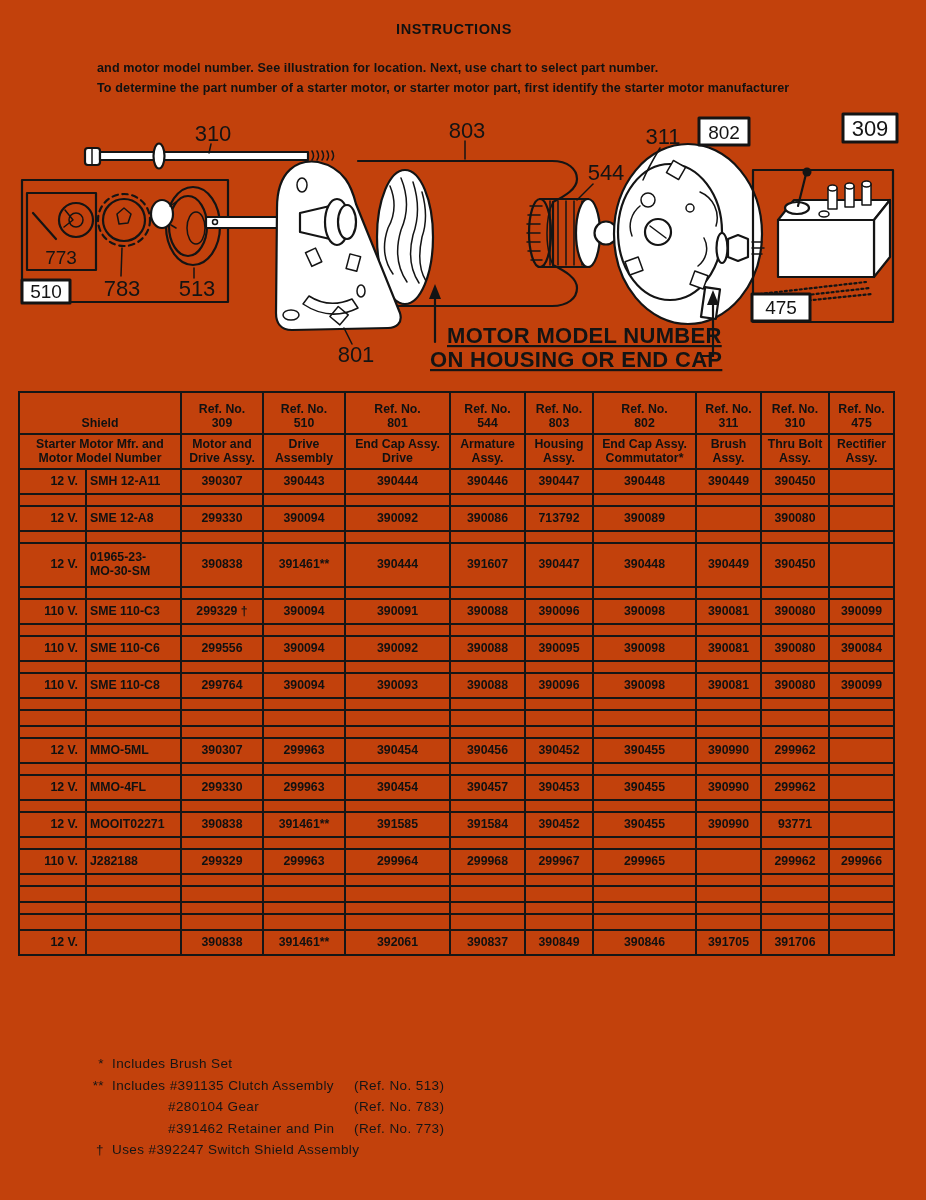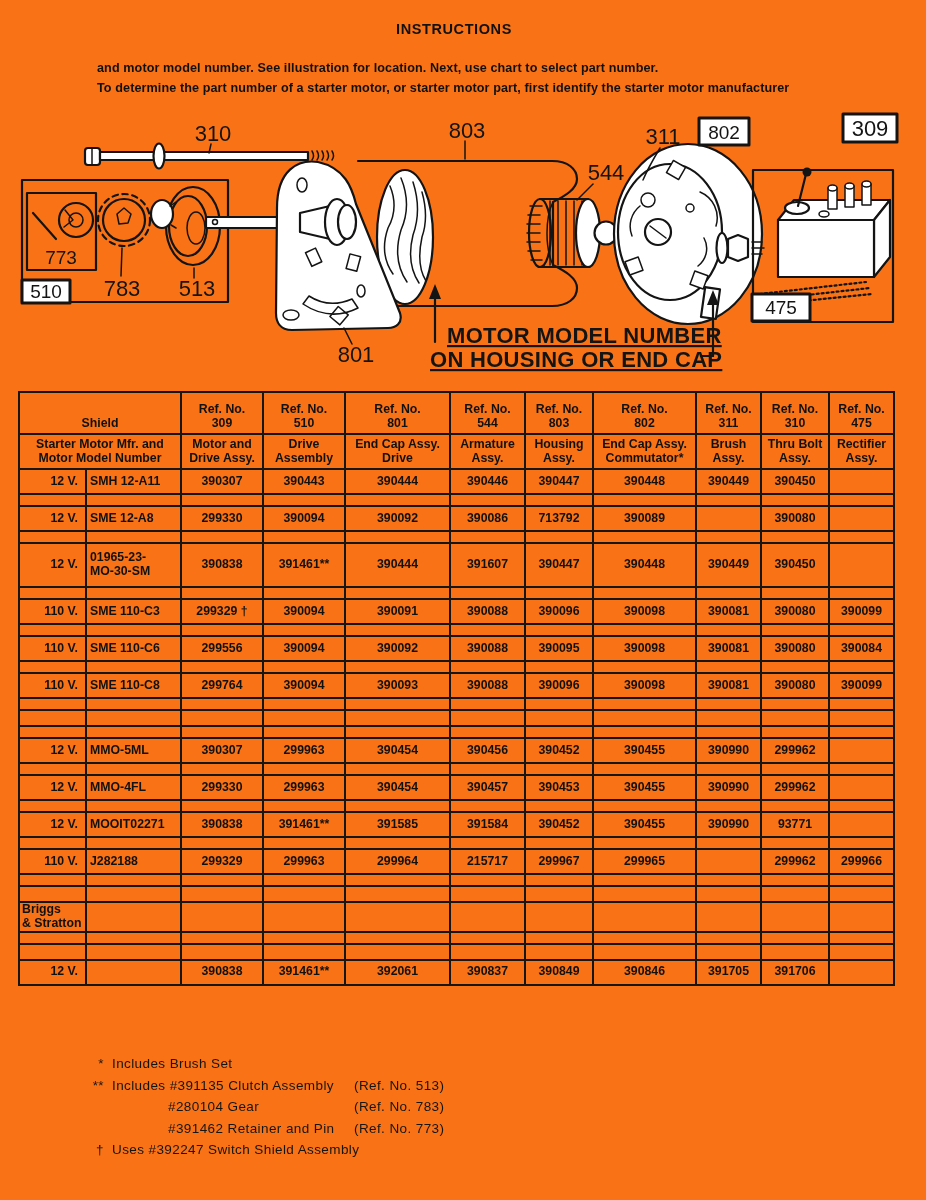--- a/index.html
+++ b/index.html
@@ -1,16 +1,16 @@
 <!DOCTYPE html>
 <html><head>
 <meta charset="utf-8">
 <style>
   html,body{margin:0;padding:0;background:#e8e8e6;}
-  .page{position:relative;width:926px;height:1200px;background:#f97316;
+  .page{position:relative;width:926px;height:1200px;background:#c2410c;
         font-family:"Liberation Sans",sans-serif;color:#111;overflow:hidden;}
 
   .title{position:absolute;top:21px;left:0;right:18px;text-align:center;
          font-size:14.5px;font-weight:bold;letter-spacing:.6px;}
   .intro{position:absolute;left:97px;top:58px;font-size:12.6px;font-weight:bold;
          line-height:20px;letter-spacing:.1px;}
   .intro span{display:block;}
 
   svg.diagram{position:absolute;left:0;top:108px;}
   .ln{stroke:#141414;stroke-width:2.2;fill:none;stroke-linecap:round;stroke-linejoin:round;}
@@ -548,21 +548,21 @@
           <td></td>
           <td></td>
           <td></td>
         </tr>
         <tr class="row-data">
           <td class="cell-voltage">110 V.</td>
           <td class="cell-model">J282188</td>
           <td class="cell-part">299329</td>
           <td class="cell-part">299963</td>
           <td class="cell-part">299964</td>
-          <td class="cell-part">215717</td>
+          <td class="cell-part">299968</td>
           <td class="cell-part">299967</td>
           <td class="cell-part">299965</td>
           <td class="cell-part"></td>
           <td class="cell-part">299962</td>
           <td class="cell-part">299966</td>
         </tr>
         <tr class="row-spacer">
           <td></td>
           <td></td>
           <td></td>
@@ -570,34 +570,20 @@
           <td></td>
           <td></td>
           <td></td>
           <td></td>
           <td></td>
           <td></td>
           <td></td>
         </tr>
         <tr class="row-blank">
           <td></td>
-          <td></td>
-          <td></td>
-          <td></td>
-          <td></td>
-          <td></td>
-          <td></td>
-          <td></td>
-          <td></td>
-          <td></td>
-          <td></td>
-        </tr>
-        <tr class="row-group">
-          <td class="group-cell">Briggs
-&amp; Stratton</td>
           <td></td>
           <td></td>
           <td></td>
           <td></td>
           <td></td>
           <td></td>
           <td></td>
           <td></td>
           <td></td>
           <td></td>

